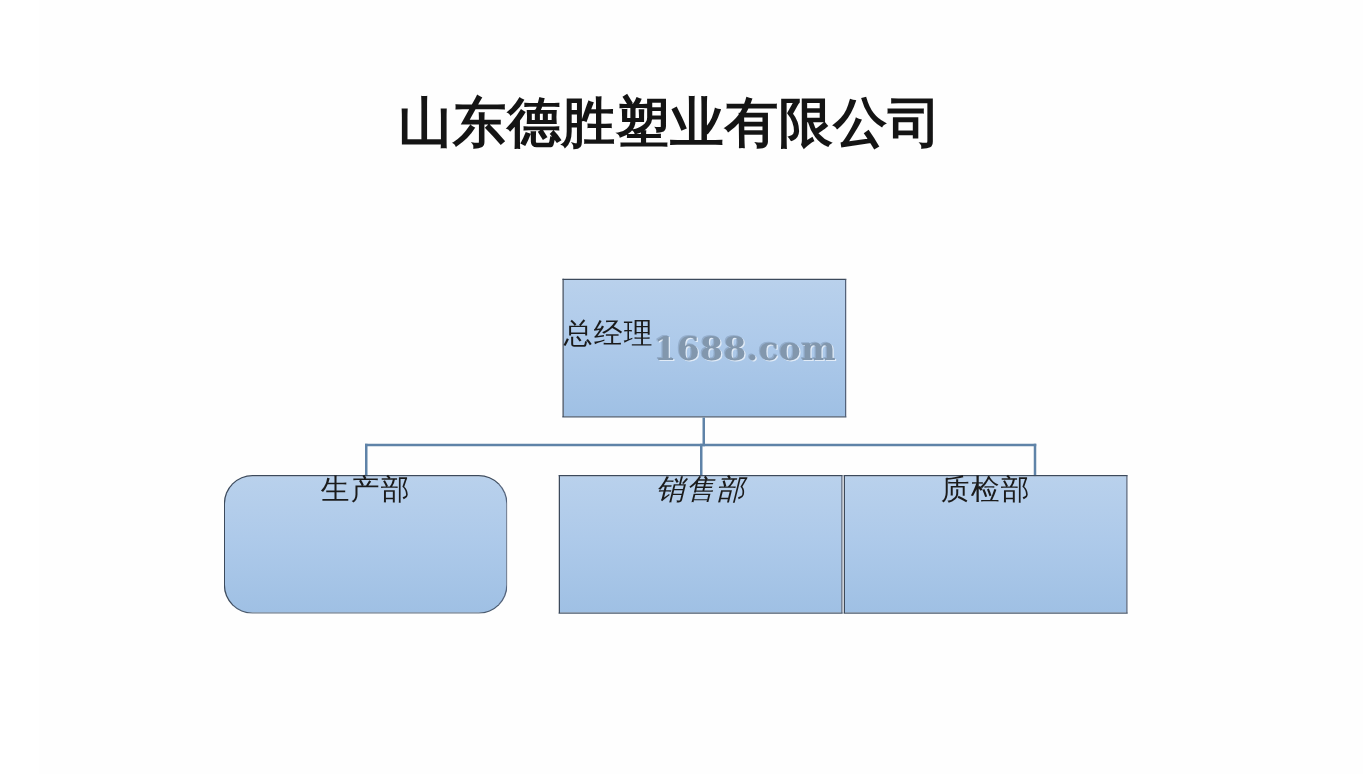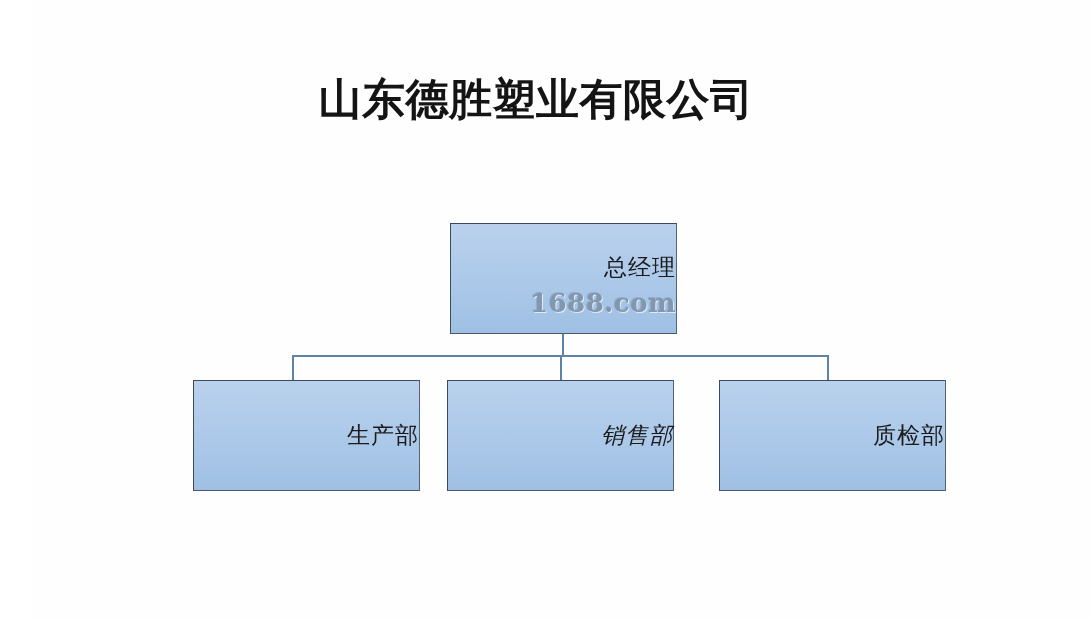--- a/index.html
+++ b/index.html
@@ -40,43 +40,43 @@
 
   
   .org-node {
     position: absolute;
     box-sizing: border-box;
     background: linear-gradient(to bottom, #b9d1ec 0%, #aecaea 45%, #9fc0e4 100%);
     border: 1px solid #3c4a5c;
     border-bottom-color: #4a5a6e;
     border-right-color: #53627a;
     display: flex;
-    flex-direction: column;
-    align-items: flex-end;
+    flex-direction: row;
+    align-items: flex-start;
     justify-content: center;
   }
 
   .org-node.root {
     left: 419px;
     top: 223px;
     width: 227px;
     height: 111px;
     justify-content: flex-start;
     padding-top: 32px;
   }
 
   .org-node.child {
     top: 380px;
     width: 227px;
     height: 111px;
   }
 
-  .org-node.child.c0 { left: 162px; }
+  .org-node.child.c0 { left: 148px; border-radius: 23px; }
   .org-node.child.c1 { left: 416px; font-style: italic; }
-  .org-node.child.c2 { left: 688px; }
+  .org-node.child.c2 { left: 644px; }
 
   .node-label {
     font-family: "DejaVu Serif", "Liberation Serif", serif;
     font-size: 23px;
     color: #1b1b1b;
     line-height: 1;
     letter-spacing: 1px;
     white-space: nowrap;
   }
 

